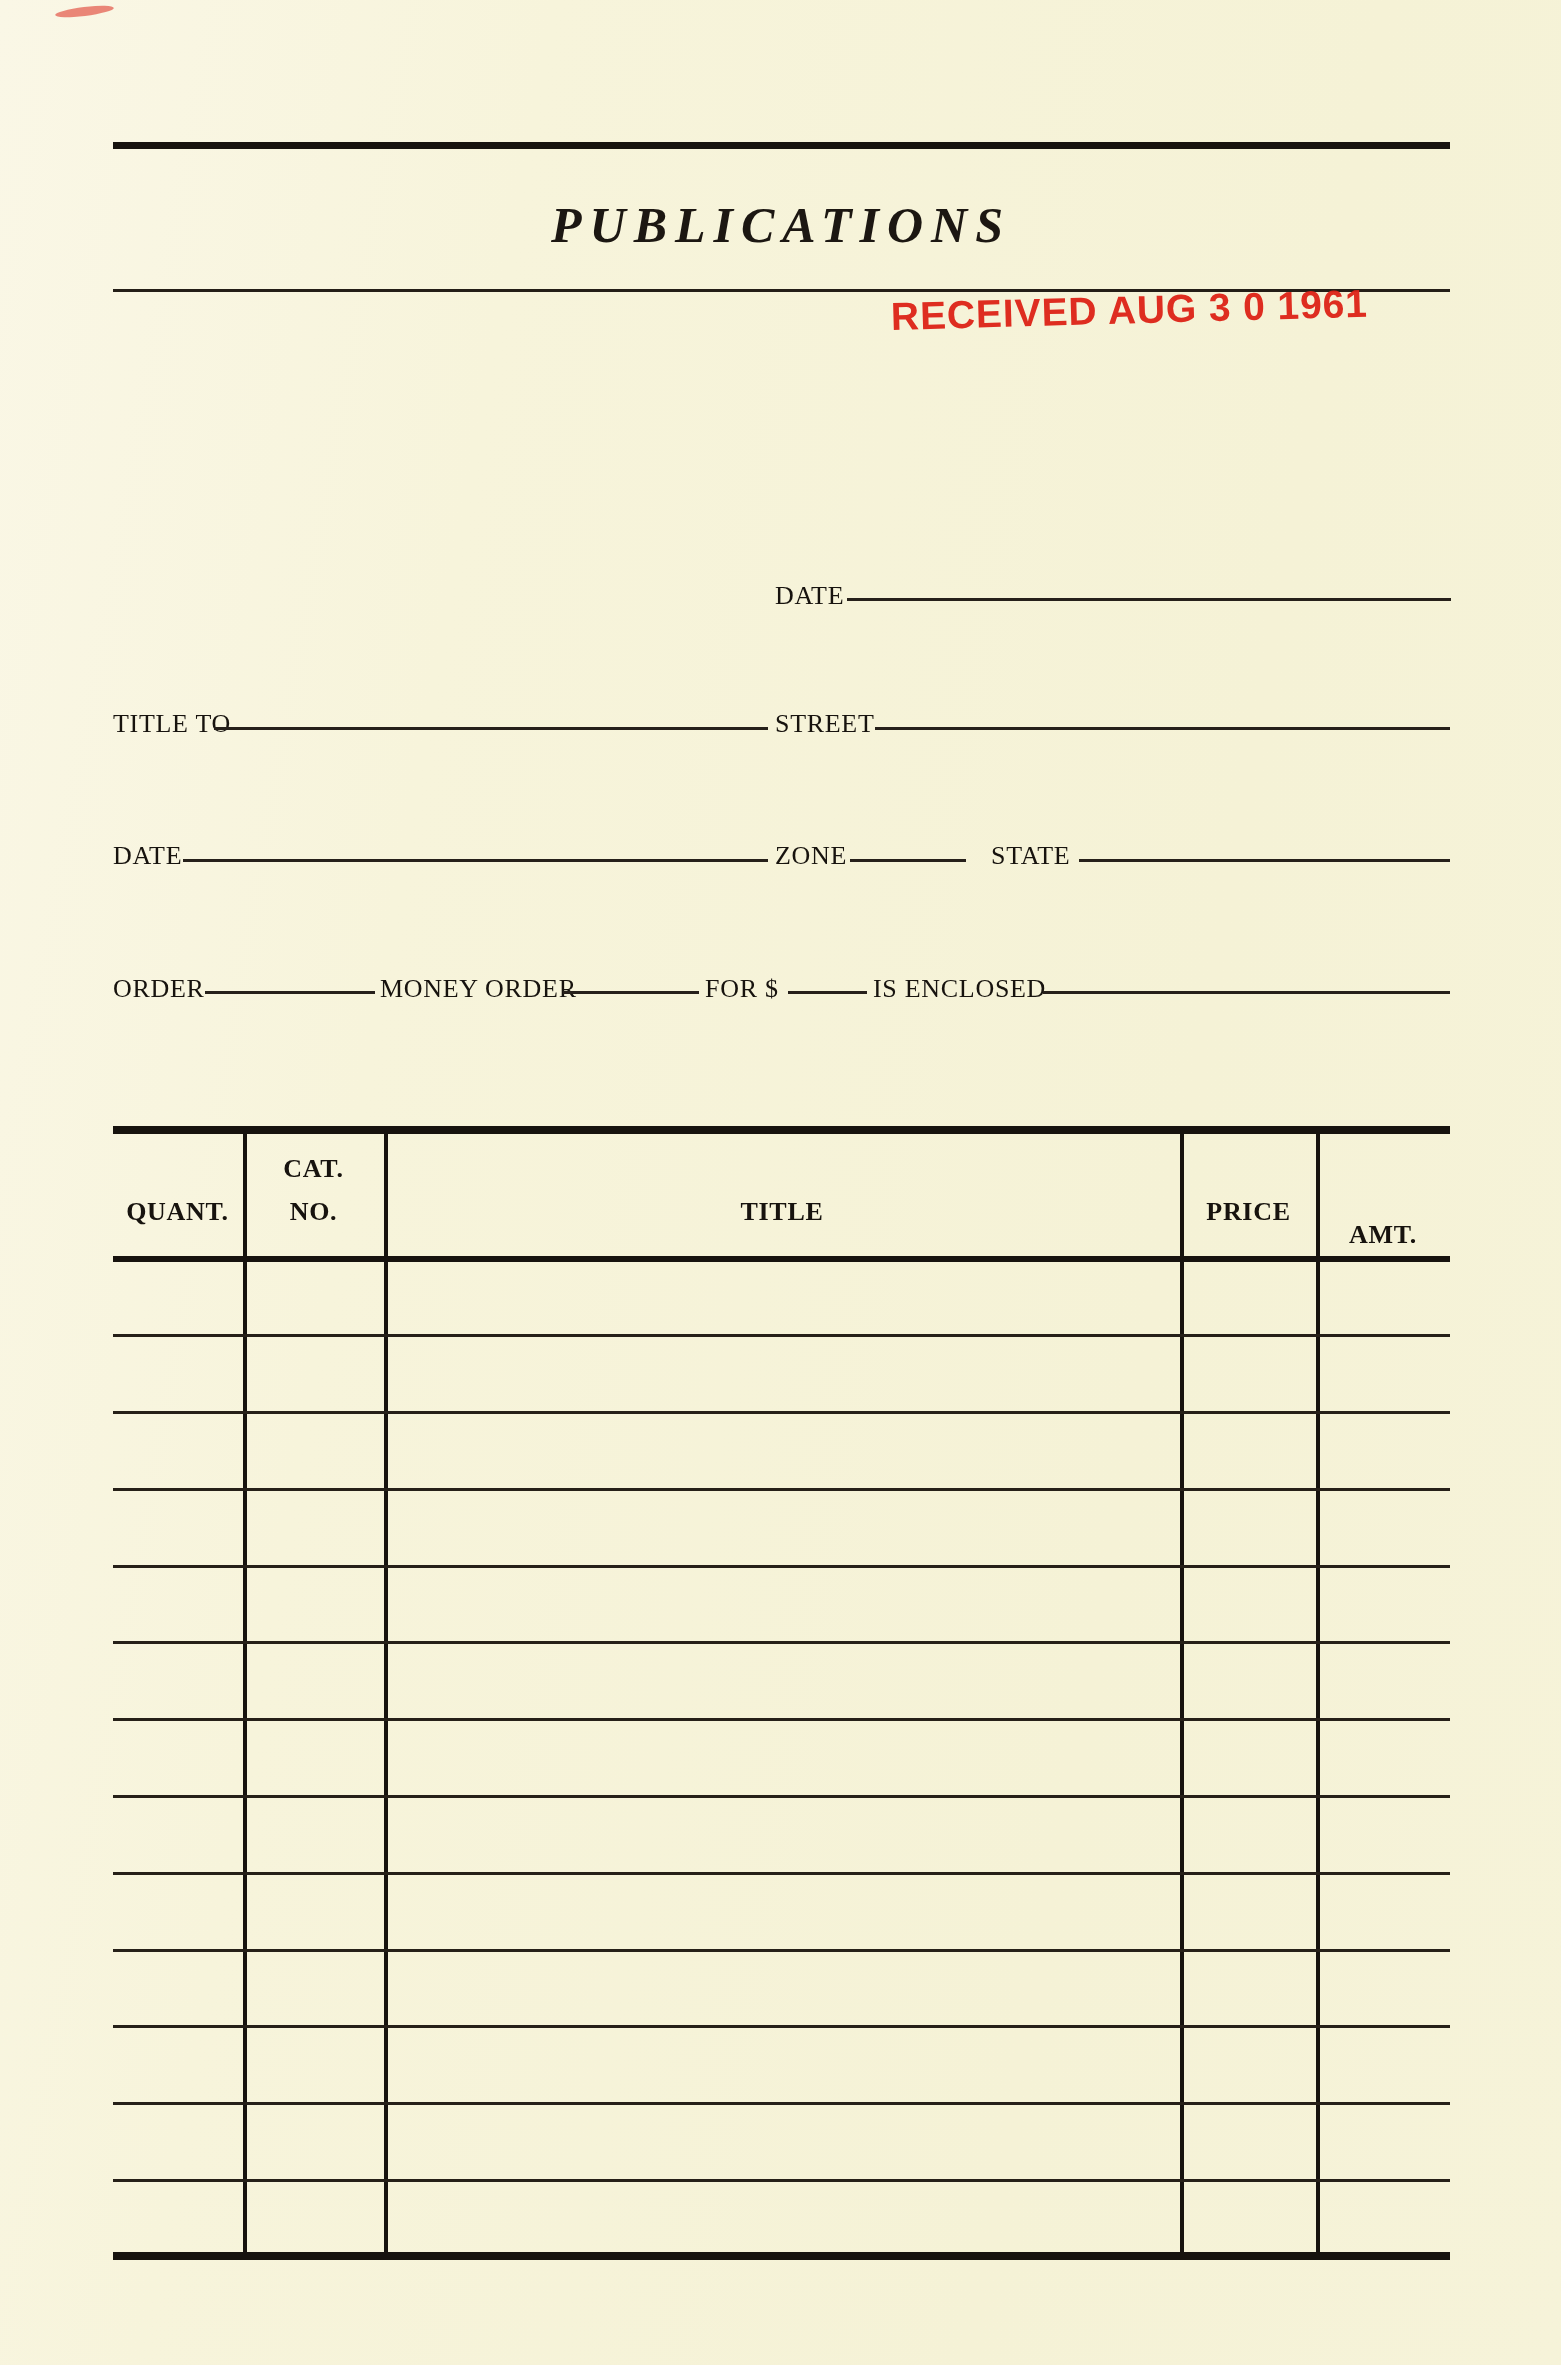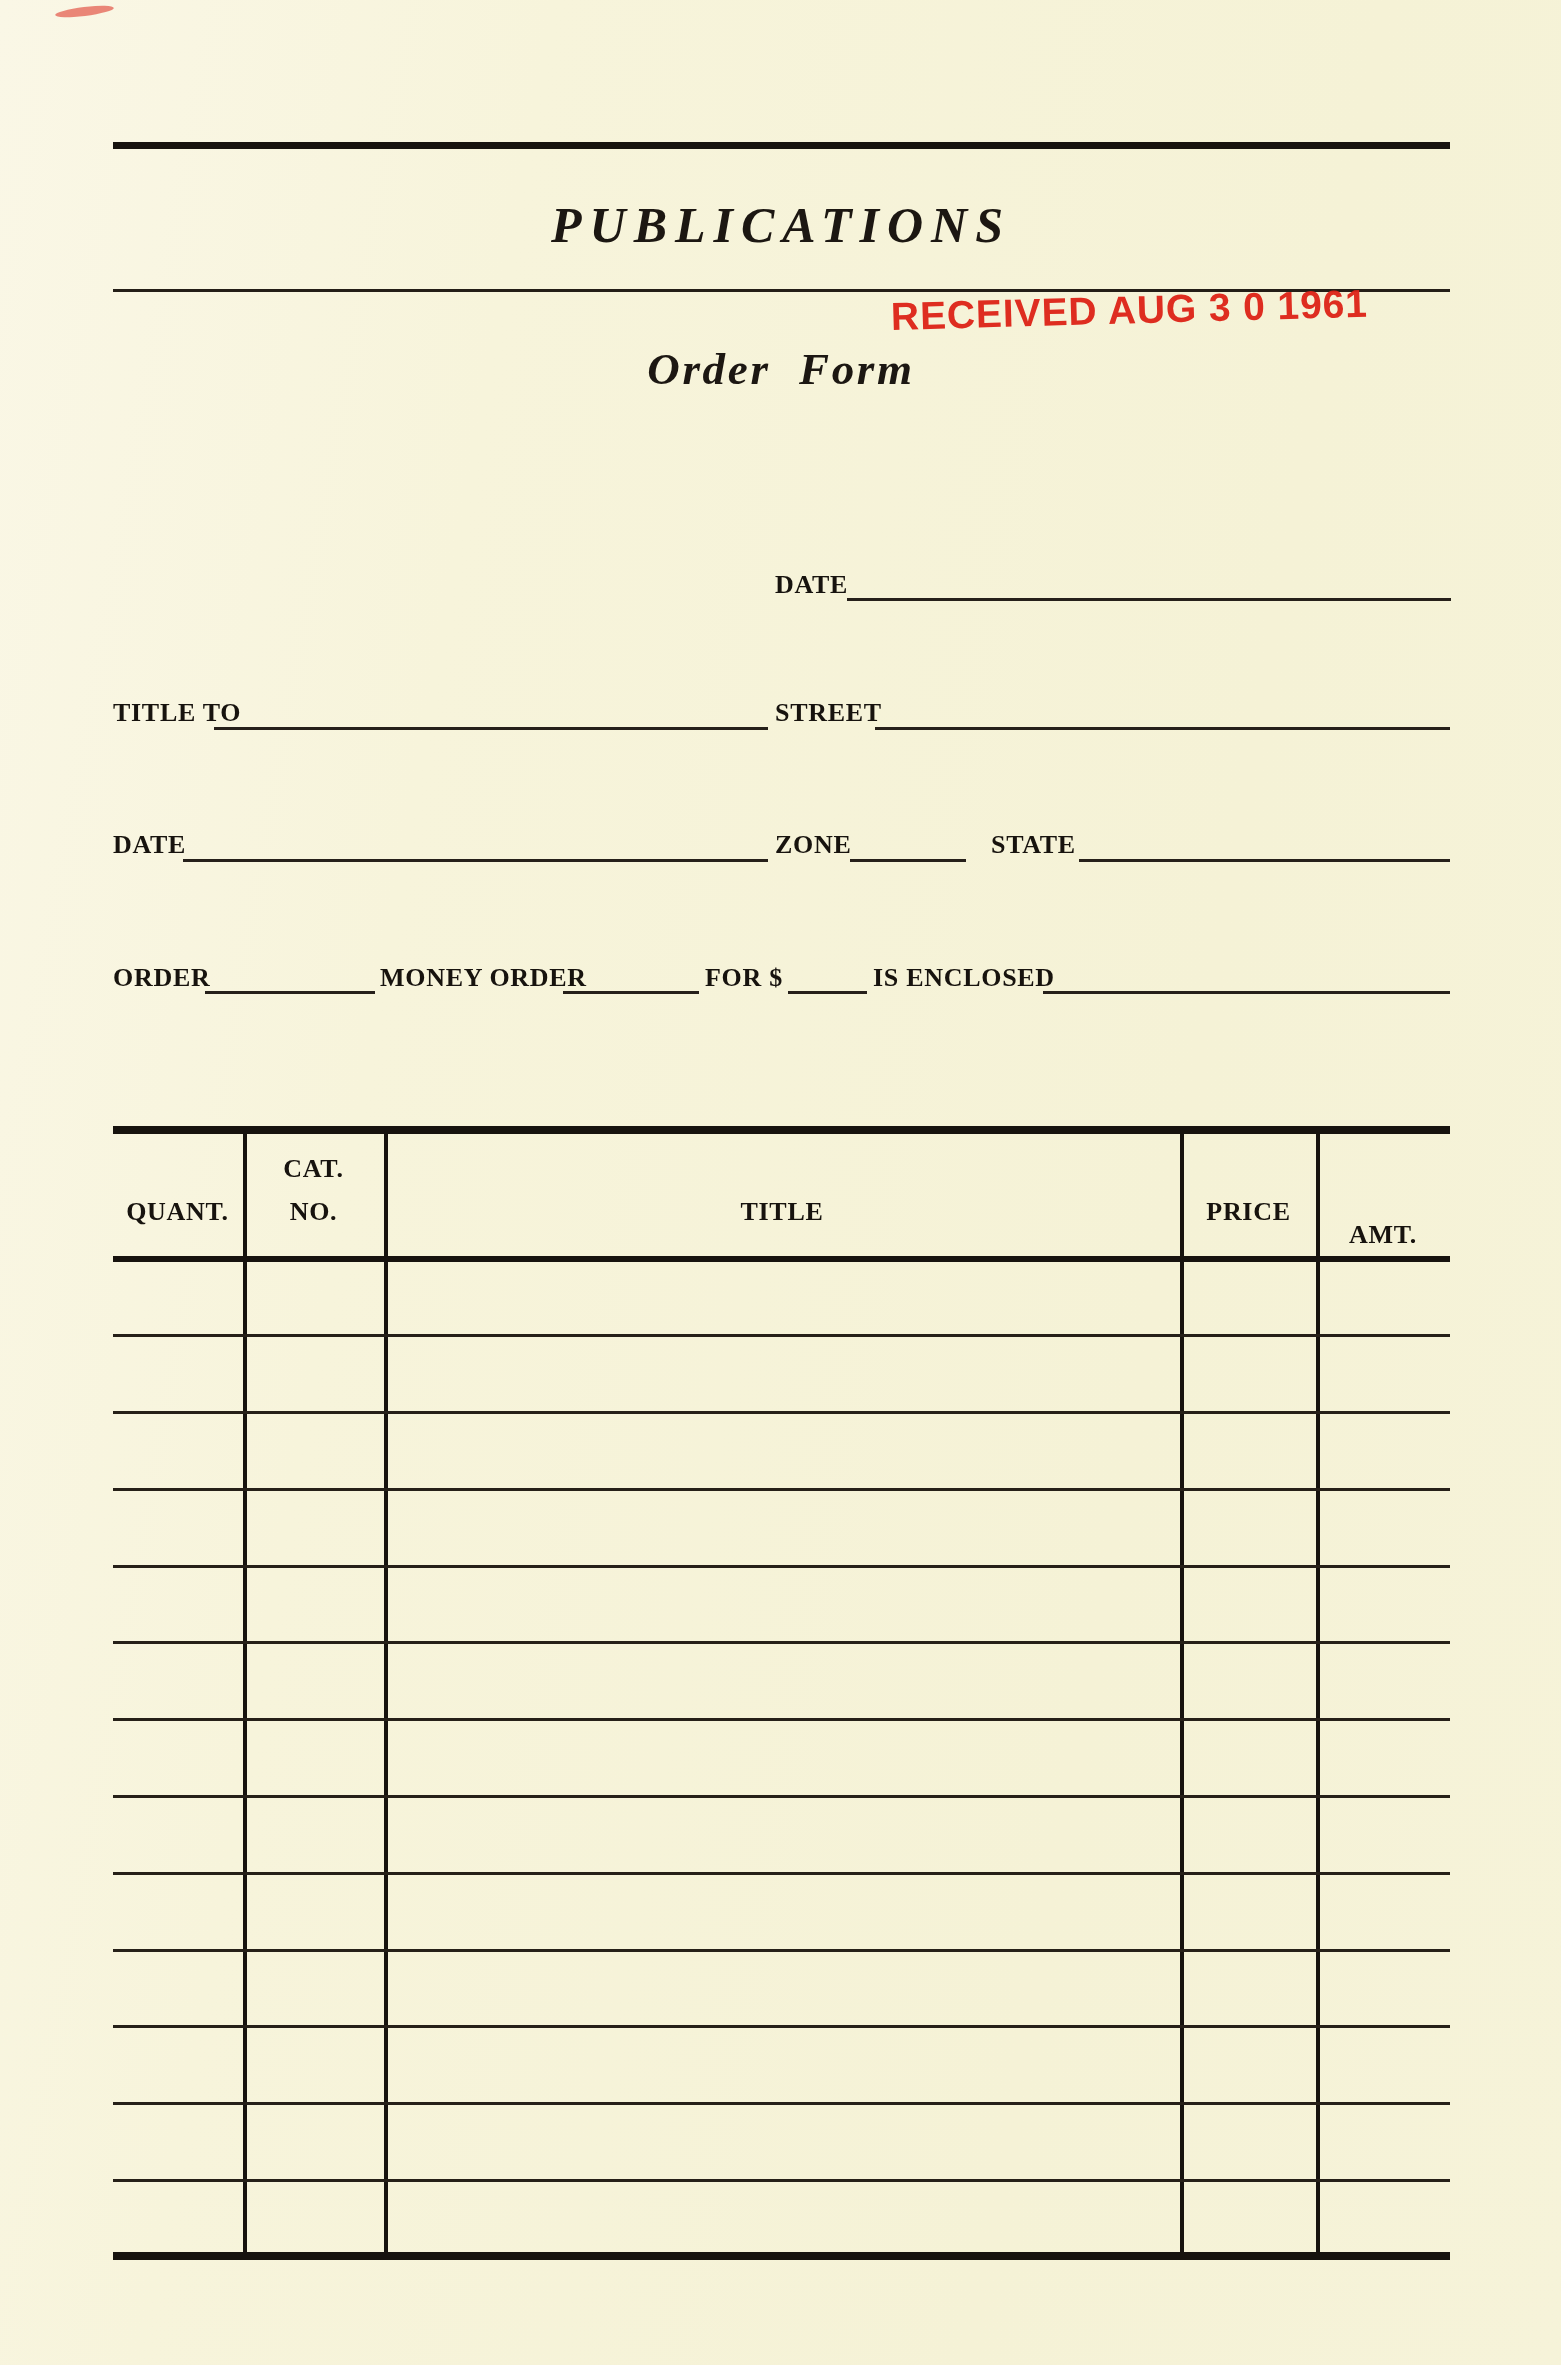--- a/index.html
+++ b/index.html
@@ -29,22 +29,22 @@
   .stamp {
     position:absolute; left:891px; top:295px;
     font-family:"Liberation Sans", sans-serif;
     font-weight:bold; font-size:39px; letter-spacing:0.9px;
     color:#dd2317; opacity:0.95;
     transform:rotate(-1.6deg); transform-origin:left center;
     white-space:nowrap;
   }
 
   .label {
-    position:absolute; font-weight:bold; font-size:26px;
-    letter-spacing:0.7px; color:#17130e; white-space:nowrap;
+    position:absolute; font-weight:normal; font-size:26px;
+    letter-spacing:0.7px; color:#17130e; white-space:nowrap;margin-top:11px;
   }
   .fill-line { position:absolute; height:2.7px; background:#26201a; }
 
   .vline { position:absolute; width:3.6px; background:#17130e; top:1126px; height:1134px; }
   .row-line { position:absolute; left:113px; width:1337px; height:2.7px; background:#262018; }
 
   .th { position:absolute; font-weight:bold; font-size:26px; letter-spacing:0.7px;
         text-align:center; color:#17130e; white-space:nowrap; }
 
   .ink-mark {
@@ -59,21 +59,20 @@
 <div class="paper">
 
   <div class="ink-mark"></div>
 
   <div class="hr heavy" style="left:113px; top:142px; width:1337px;"></div>
   <div class="centered" id="pub-title">PUBLICATIONS</div>
   <div class="hr thin" style="left:113px; top:289px; width:1337px;"></div>
 
   <div class="stamp">RECEIVED AUG 3 0  1961</div>
 
-  <div class="centered" id="form-title">Order Form</div>
 
   <span class="label" style="left:775px; top:570px;">DATE</span>
   <div class="fill-line" style="left:847px; top:598px; width:604px;"></div>
 
   <span class="label" style="left:113px; top:698px;">TITLE TO</span>
   <div class="fill-line" style="left:214px; top:727px; width:554px;"></div>
   <span class="label" style="left:775px; top:698px;">STREET</span>
   <div class="fill-line" style="left:875px; top:727px; width:575px;"></div>
 
   <span class="label" style="left:113px; top:830px;">DATE</span>

